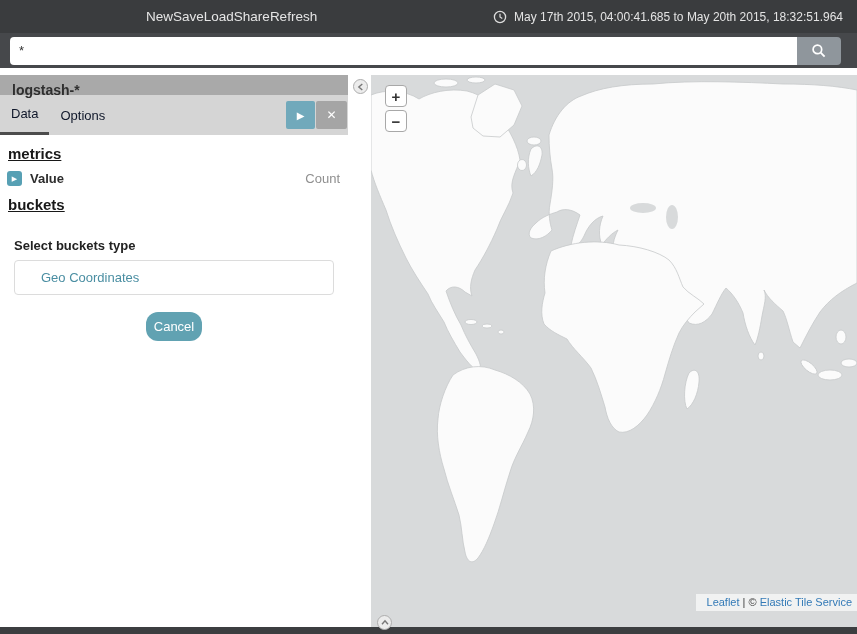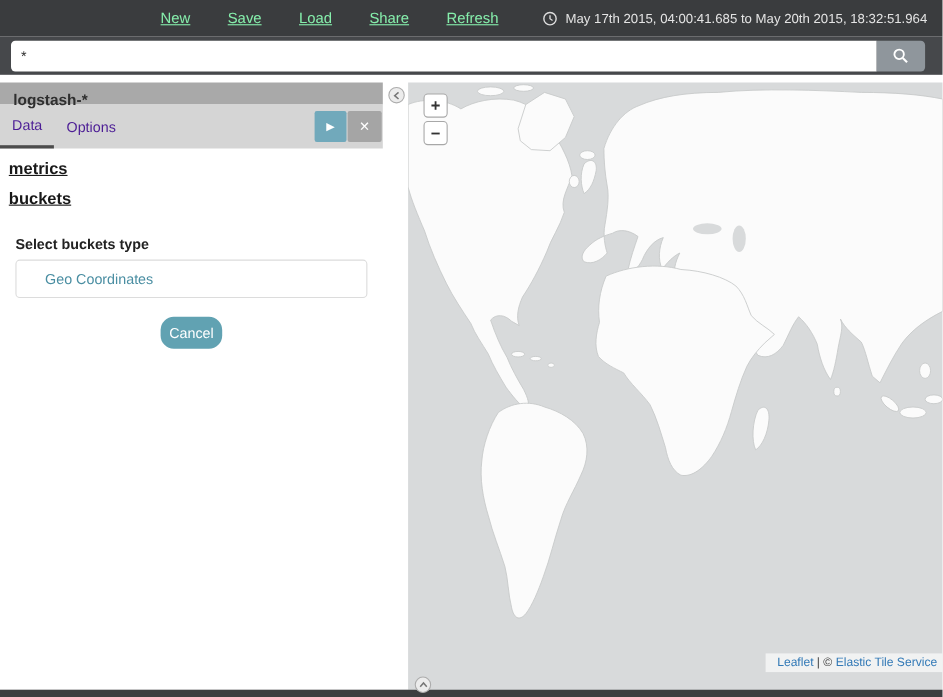--- a/index.html
+++ b/index.html
@@ -2,40 +2,40 @@
 <html><head>
 <meta charset="utf-8">
 <style>
   * { margin:0; padding:0; box-sizing:border-box; }
   html,body { width:857px; height:634px; overflow:hidden; background:#fff;
               font-family:"Liberation Sans", sans-serif; position:relative; }
 
   
   .navbar { position:absolute; top:0; left:0; right:0; height:33px; background:#3a3c3e;
             display:flex; align-items:center; }
-  .nav-items { display:flex; gap:34px; margin-left:146px; font-size:13.5px; color:#86efac;text-decoration:underline; }
+  .nav-items { display:flex; margin-left:146px; font-size:13.5px; color:#e5e5e5; }
   .nav-item { cursor:pointer; }
   .time-picker { margin-left:auto; display:flex; align-items:center; gap:7px;
                  padding-right:14px; color:#e4e4e4; font-size:12px; cursor:pointer; }
 
   
   .searchbar { position:absolute; top:33px; left:0; right:0; height:35px; background:#46484b;
                display:flex; align-items:center; padding:0 16px 0 10px; }
   .search-input { flex:1; height:28px; border:0; border-radius:4px 0 0 4px; padding:0 9px;
                   font-size:13px; color:#333; font-family:inherit; outline:none; }
   .search-btn { width:44px; height:28px; background:#8f969c; border:0;
                 border-radius:0 4px 4px 0; display:flex; align-items:center;
                 justify-content:center; cursor:pointer; }
 
   
   .sidebar { position:absolute; top:75px; left:0; width:348px; bottom:7px; background:#fff; }
   .vis-title { height:20px; line-height:30px; background:#a9a9a9; color:#2f2f2f;
                font-weight:bold; font-size:14px; padding:0 12px; }
   .tabs-row { height:40px; background:#d5d5d5; display:flex; align-items:stretch; }
-  .tab { display:flex; align-items:center; padding:0 11px; font-size:13px; color:#4c1d95;
+  .tab { display:flex; align-items:center; padding:0 11px; font-size:13px; color:#0f172a;
          cursor:pointer; }
   .tab.active { border-bottom:3px solid #4c4c4c; }
   .tab-actions { margin-left:auto; display:flex; align-items:center; gap:1px; padding-right:1px; }
   .btn-apply { width:29px; height:28px; background:#71a9bb; border:0; border-radius:2px;
                color:#fff; font-size:10px; display:flex; align-items:center;
                justify-content:center; cursor:pointer; }
   .btn-close { width:31px; height:28px; background:#a5a5a5; border:0; border-radius:2px;
                color:#fff; font-size:12px; display:flex; align-items:center;
                justify-content:center; cursor:pointer; }
   .agg-heading { margin:10px 0 0 8px; font-size:15px; font-weight:bold; color:#181818;text-decoration:underline; }
@@ -124,20 +124,25 @@
         <span>▶</span>
       </button>
       <button class="btn-close">
         <span>✕</span>
       </button>
     </div>
   </div>
 
   <h2 class="agg-heading">metrics</h2>
 
+  <div class="agg-row">
+    <span class="chev-box">▶</span>
+    <span class="agg-label">Value</span>
+    <span class="agg-value">Count</span>
+  </div>
 
   <h2 class="agg-heading">buckets</h2>
 
   <label class="bucket-label">Select buckets type</label>
   <div class="bucket-option">Geo Coordinates</div>
 
   <button class="cancel-btn">Cancel</button>
 </aside>
 
 <div class="round-btn collapse-toggle">

